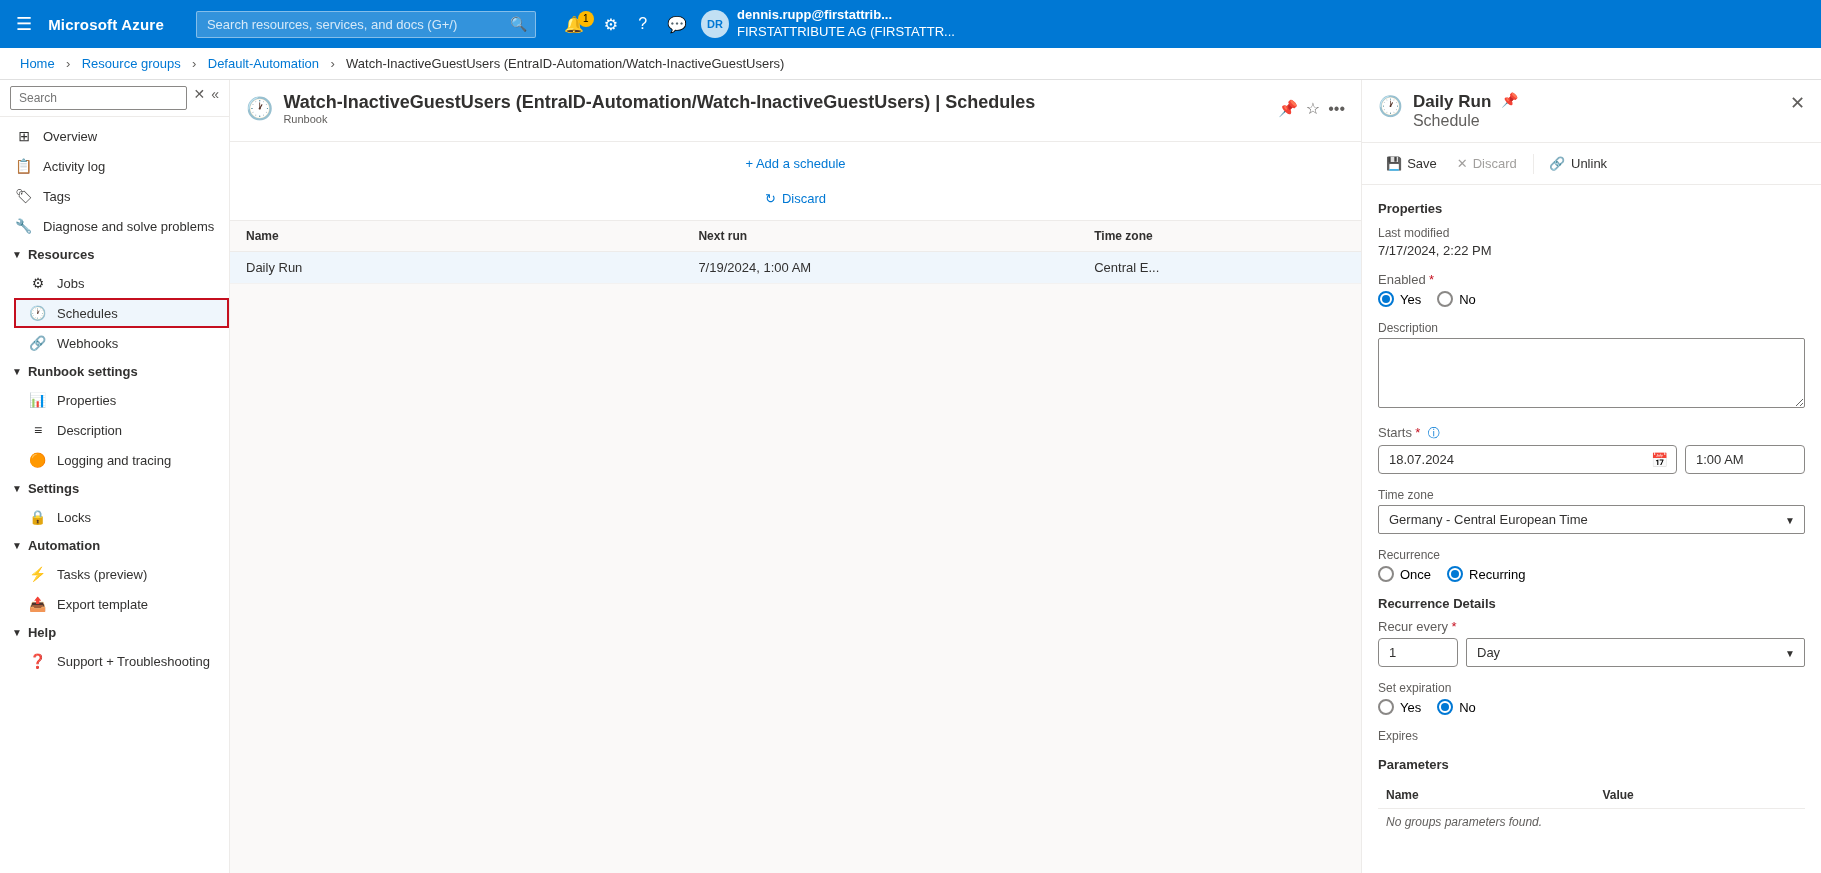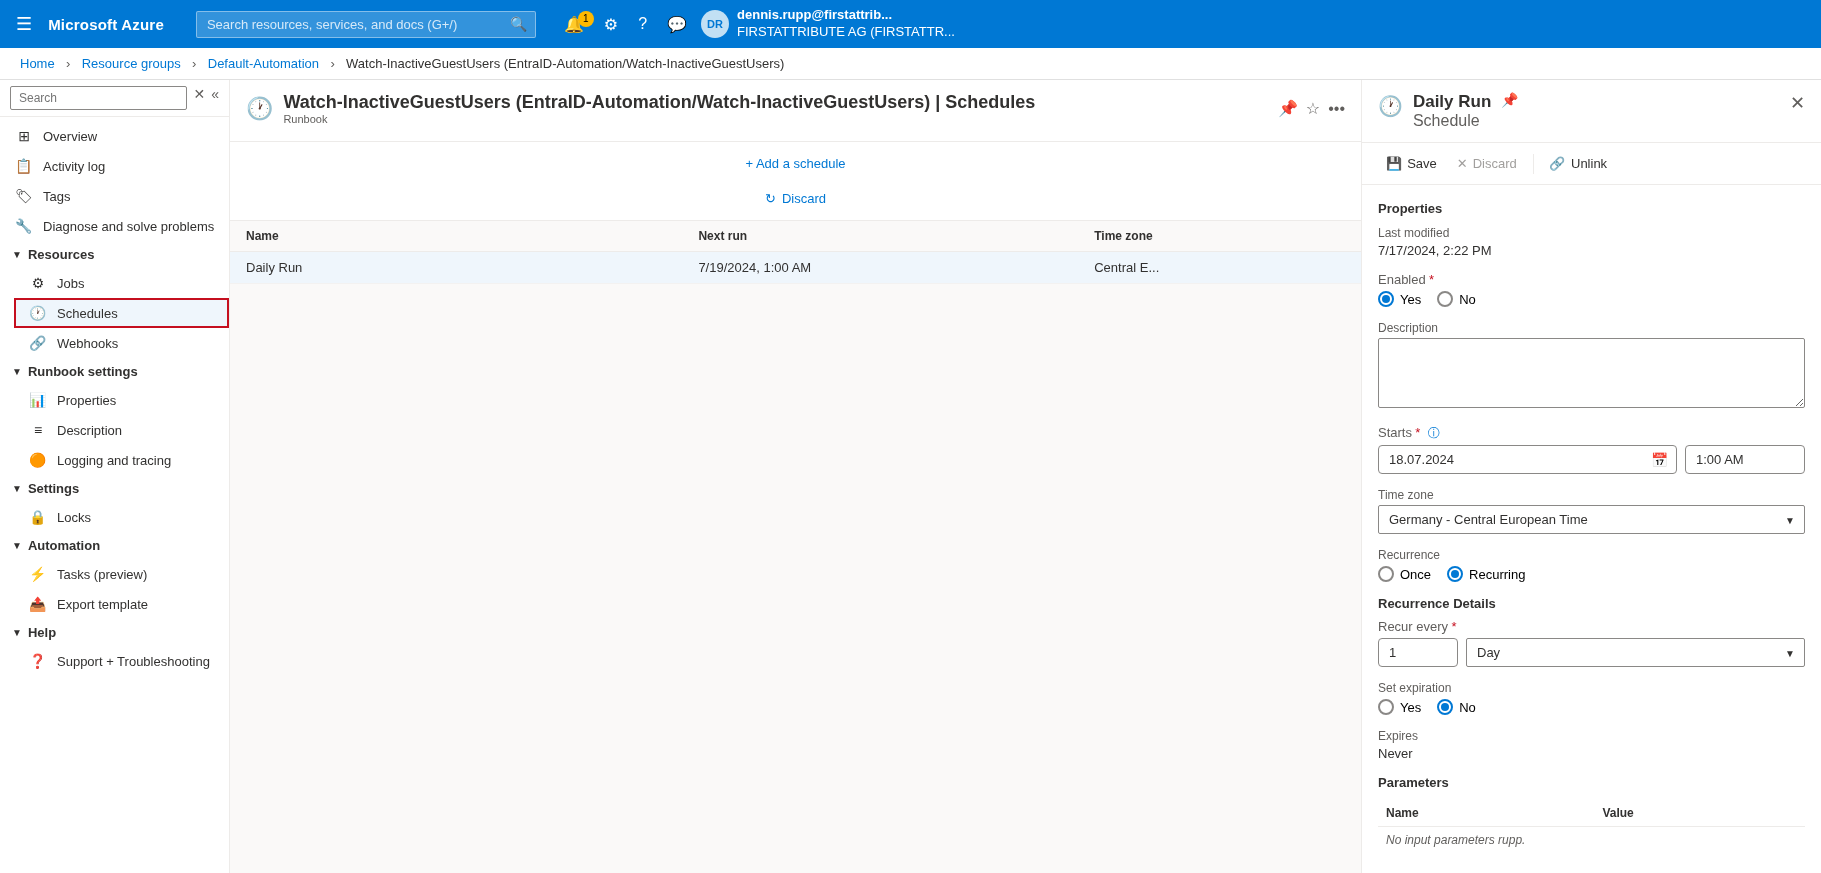--- a/index.html
+++ b/index.html
@@ -601,34 +601,33 @@
           </label>
           <label class="radio-label">
             <div class="radio-btn checked"></div>
             <span>No</span>
           </label>
         </div>
       </div>
 
       <div class="panel-field">
         <div class="panel-label">Expires</div>
-        <div class="panel-value">Never</div>
       </div>
 
       <div class="panel-field">
         <div class="panel-section-title">Parameters</div>
         <table class="parameters-table">
           <thead>
             <tr>
               <th>Name</th>
               <th>Value</th>
             </tr>
           </thead>
           <tbody>
             <tr>
-              <td colspan="2">No input parameters rupp.</td>
+              <td colspan="2">No groups parameters found.</td>
             </tr>
           </tbody>
         </table>
       </div>
     </div>
   </div>
 </div>
 
 </body></html>

